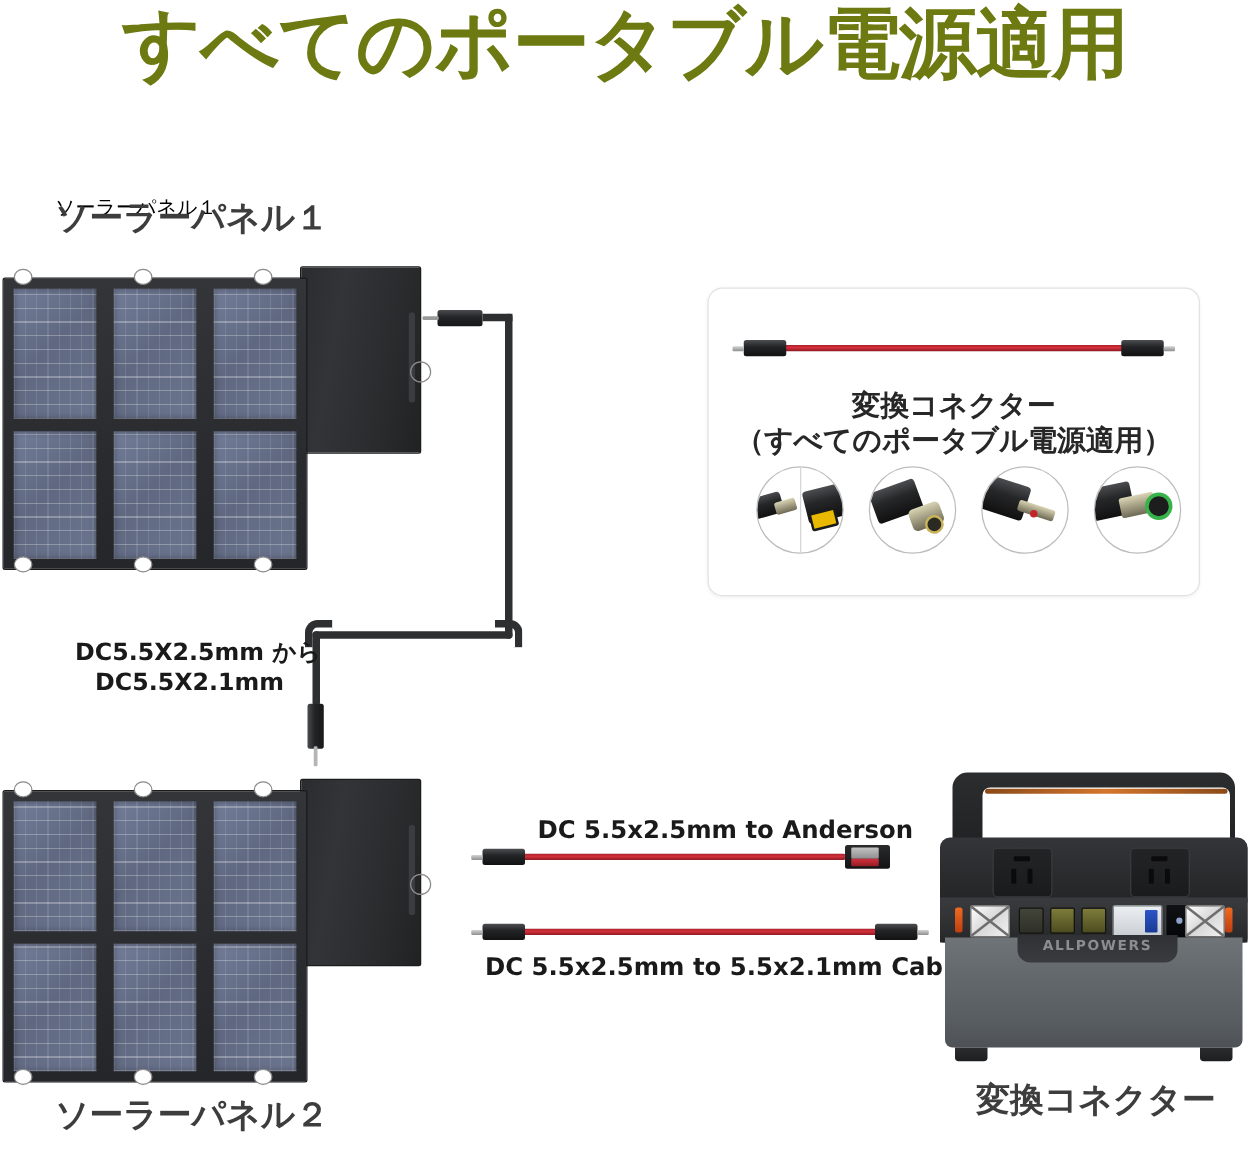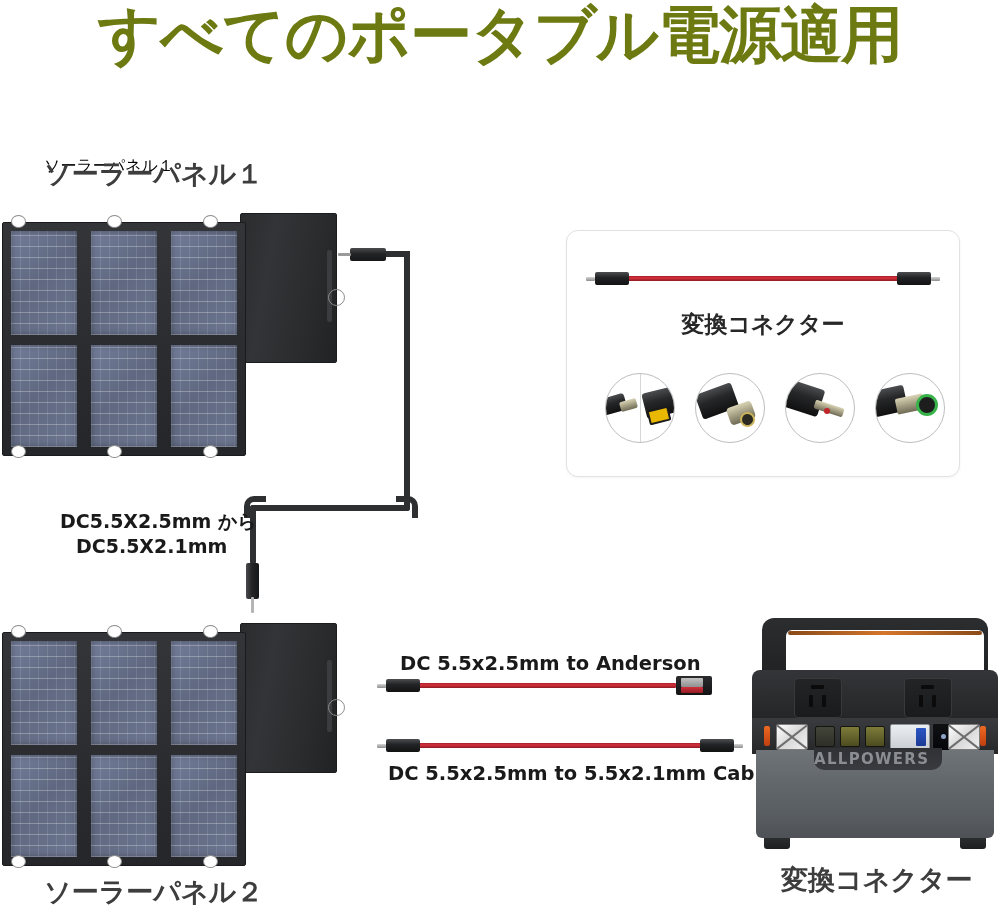--- a/index.html
+++ b/index.html
@@ -228,22 +228,22 @@
     position:absolute;left:4px;top:132px;width:238px;height:88px;
     background:linear-gradient(180deg,#6f7479 0%,#63686d 35%,#585d62 75%,#4e5256 100%);
     border-radius:0 0 6px 6px;
   }
   .ps-notch{
     position:absolute;left:58px;top:-2px;width:128px;height:22px;
     background:linear-gradient(180deg,#303134,#3a3b3e);
     border-radius:0 0 10px 10px;
   }
   .ps-brand{
-    position:absolute;left:0;top:2px;width:128px;
-    color:#8a8e93;font-size:15px;font-weight:bold;letter-spacing:1.3px;
+    position:absolute;left:0;top:2px;width:128px;text-align:center;
+    color:#8a8e93;font-size:11px;font-weight:bold;letter-spacing:1.3px;
   }
   .ps-foot{
     position:absolute;top:220px;width:26px;height:11px;
     background:linear-gradient(180deg,#2b2c2e,#1d1e20);border-radius:0 0 3px 3px;
   }
   .ps-side-tab{
     position:absolute;top:58px;width:8px;height:78px;
     background:linear-gradient(180deg,#38393c,#26272a);border-radius:3px;
   }
 </style>
@@ -314,20 +314,21 @@
 
 <div class="abs jp-label" style="left:44px;top:874px;">ソーラーパネル２</div>
 
 <div class="abs" id="converter-box">
 
   <div class="red-cable" style="left:44px;top:45px;width:304px;"></div>
   <div class="dc-plug left" style="left:28px;top:41px;"></div>
   <div class="dc-plug right" style="left:330px;top:41px;"></div>
 
   <div class="conv-caption" style="top:78px;">変換コネクター</div>
+  <div class="conv-caption" style="top:106px;">（すべてのポータブル電源適用）</div>
 
   <div class="conn-circle" style="left:38px;top:142px;">
     <div class="circle-split" style="left:34px;"></div>
     <div class="barrel" style="left:-6px;top:22px;width:26px;height:17px;transform:rotate(-16deg);"></div>
     <div class="tip-metal" style="left:14px;top:26px;width:17px;height:10px;transform:rotate(-16deg);"></div>
     <div class="barrel" style="left:38px;top:16px;width:30px;height:26px;transform:rotate(-14deg);"></div>
     <div class="yellow-tip" style="left:42px;top:34px;width:18px;height:11px;transform:rotate(-14deg);"></div>
   </div>
 
   <div class="conn-circle" style="left:128px;top:142px;">
@@ -342,21 +343,21 @@
     <div class="red-pin" style="left:38px;top:34px;width:6px;height:6px;"></div>
   </div>
 
   <div class="conn-circle" style="left:308px;top:142px;">
     <div class="barrel" style="left:-4px;top:14px;width:34px;height:26px;transform:rotate(-12deg);"></div>
     <div class="tip-metal" style="left:20px;top:22px;width:28px;height:16px;transform:rotate(-12deg);"></div>
     <div class="green-ring" style="left:40px;top:20px;width:16px;height:16px;"></div>
   </div>
 </div>
 
-<div class="abs cable-label" style="left:400px;top:652px;">DC 5.5x2.5mm to Anderson</div>
+<div class="abs cable-label" style="left:430px;top:652px;">DC 5.5x2.5mm to Anderson</div>
 
 <div class="abs red-cable" style="left:404px;top:683px;width:272px;"></div>
 <div class="abs dc-plug left" style="left:386px;top:679px;"></div>
 <div class="abs anderson" style="left:676px;top:676px;">
   <div class="grey"></div>
   <div class="red"></div>
 </div>
 
 <div class="abs red-cable" style="left:404px;top:743px;width:300px;"></div>
 <div class="abs dc-plug left" style="left:386px;top:739px;"></div>

